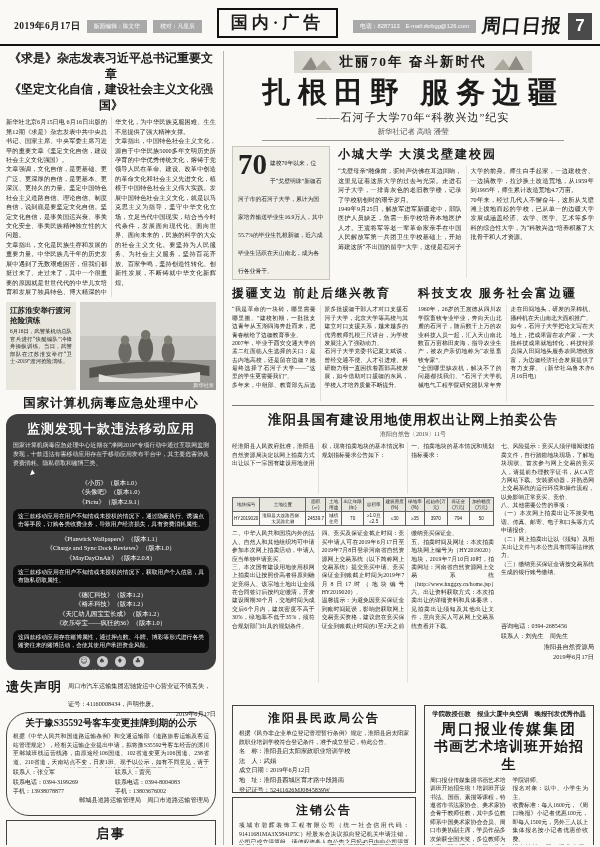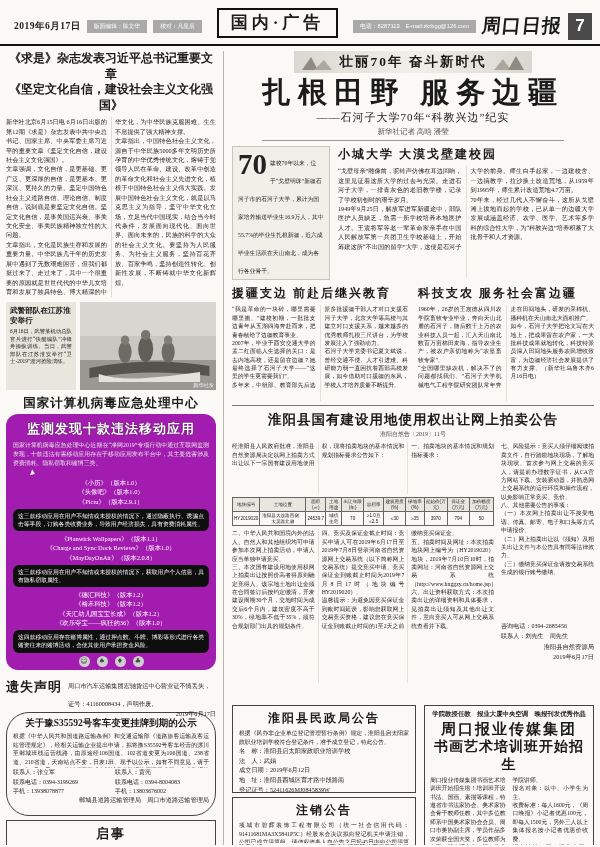--- a/index.html
+++ b/index.html
@@ -45,21 +45,21 @@
   .photo-blk { display:flex; gap:4px; height:88px; margin-bottom:5px; }
   .photo-cap { width:70px; background:#e9e6de; padding:4px 4px; overflow:hidden; }
   .photo-cap-title { font-size:7.6px; font-weight:bold; line-height:1.3; margin-bottom:2px; }
   .photo-cap-text { font-size:5.4px; line-height:1.4; text-align:justify; }
   .photo-frame { flex:1; position:relative; }
   .photo-frame svg { display:block; width:100%; height:100%; }
   .photo-credit { position:absolute; right:2px; bottom:1px; font-size:5.2px; color:#f2f2f2; }
 
   
   .virus-org { font-size:12.5px; font-weight:bold; text-align:center; letter-spacing:1px; margin-bottom:2px; }
-  .phone { background:#a21caf; border-radius:12px; padding:6px 7px 4px; height:256px;
+  .phone { background:#404040; border-radius:12px; padding:6px 7px 4px; height:256px;
            color:#eee; overflow:hidden; margin-bottom:4px; }
   .virus-headline { color:#fff; font-size:13px; font-weight:bold; text-align:center;
                     letter-spacing:1px; margin-bottom:3px; text-shadow:0 0 1px #000; }
   .virus-intro { font-size:5.9px; line-height:1.45; text-align:justify; color:#e8e8e8; margin-bottom:3px; }
   .cursor-icon { width:0; height:0; border-left:4px solid #fff; border-top:3px solid transparent;
                  border-bottom:3px solid transparent; margin:0 0 2px 18px; transform:rotate(20deg); }
   .app-group { font-size:6.4px; line-height:1.45; text-align:center; color:#fff; white-space:pre-line; margin-bottom:3px; }
   .note-box { background:#0e0e0e; border-radius:6px; padding:3px 5px; font-size:5.8px;
               line-height:1.4; text-align:justify; color:#fdfdfd; margin-bottom:3px; }
   .icon-row { display:flex; justify-content:center; gap:7px; margin:3px 0 2px; }
@@ -160,21 +160,21 @@
           <div>《坚定文化自信，建设社会主义文化强国》</div>
         </div>
         <div class="qiushi-body t-xs clip">新华社北京6月15日电 6月16日出版的第12期《求是》杂志发表中共中央总书记、国家主席、中央军委主席习近平的重要文章《坚定文化自信，建设社会主义文化强国》。
 文章强调，文化自信，是更基础、更广泛、更深厚的自信，是更基本、更深沉、更持久的力量。坚定中国特色社会主义道路自信、理论自信、制度自信，说到底是要坚定文化自信。坚定文化自信，是事关国运兴衰、事关文化安全、事关民族精神独立性的大问题。
 文章指出，文化是民族生存和发展的重要力量。中华民族几千年的历史发展中遇到了无数艰难困苦，但我们都挺过来了、走过来了，其中一个很重要的原因就是世世代代的中华儿女培育和发展了独具特色、博大精深的中华文化，为中华民族克服困难、生生不息提供了强大精神支撑。
 文章指出，中国特色社会主义文化，源自于中华民族5000多年文明历史所孕育的中华优秀传统文化，熔铸于党领导人民在革命、建设、改革中创造的革命文化和社会主义先进文化，植根于中国特色社会主义伟大实践。发展中国特色社会主义文化，就是以马克思主义为指导，坚守中华文化立场，立足当代中国现实，结合当今时代条件，发展面向现代化、面向世界、面向未来的，民族的科学的大众的社会主义文化。要坚持为人民服务、为社会主义服务，坚持百花齐放、百家争鸣，坚持创造性转化、创新性发展，不断铸就中华文化新辉煌。</div>
       </div>
 
       <div class="photo-blk">
         <div class="photo-cap">
-          <div class="photo-cap-title">武警部队在江苏淮安举行</div>
+          <div class="photo-cap-title">江苏淮安举行渡河抢险演练</div>
           <div class="photo-cap-text">6月16日，武警某机动总队官兵进行“快艇编队”冲锋舟操纵训练。当日，武警部队在江苏淮安举行“卫士-2019”渡河抢险演练。</div>
         </div>
         <div class="photo-frame">
           <svg viewBox="0 0 145 88" preserveAspectRatio="none">
             <rect x="0" y="0" width="145" height="88" fill="#c9c7c1"></rect>
             <rect x="0" y="0" width="145" height="34" fill="#d8d6d0"></rect>
             <rect x="0" y="58" width="145" height="30" fill="#9a9892"></rect>
             <path d="M10 66 Q 72 54 138 64 L 138 74 Q 72 66 10 76 Z" fill="#55534e"></path>
             <ellipse cx="48" cy="50" rx="7" ry="11" fill="#6d6b64"></ellipse>
             <circle cx="48" cy="38" r="4.5" fill="#7d7b72"></circle>

